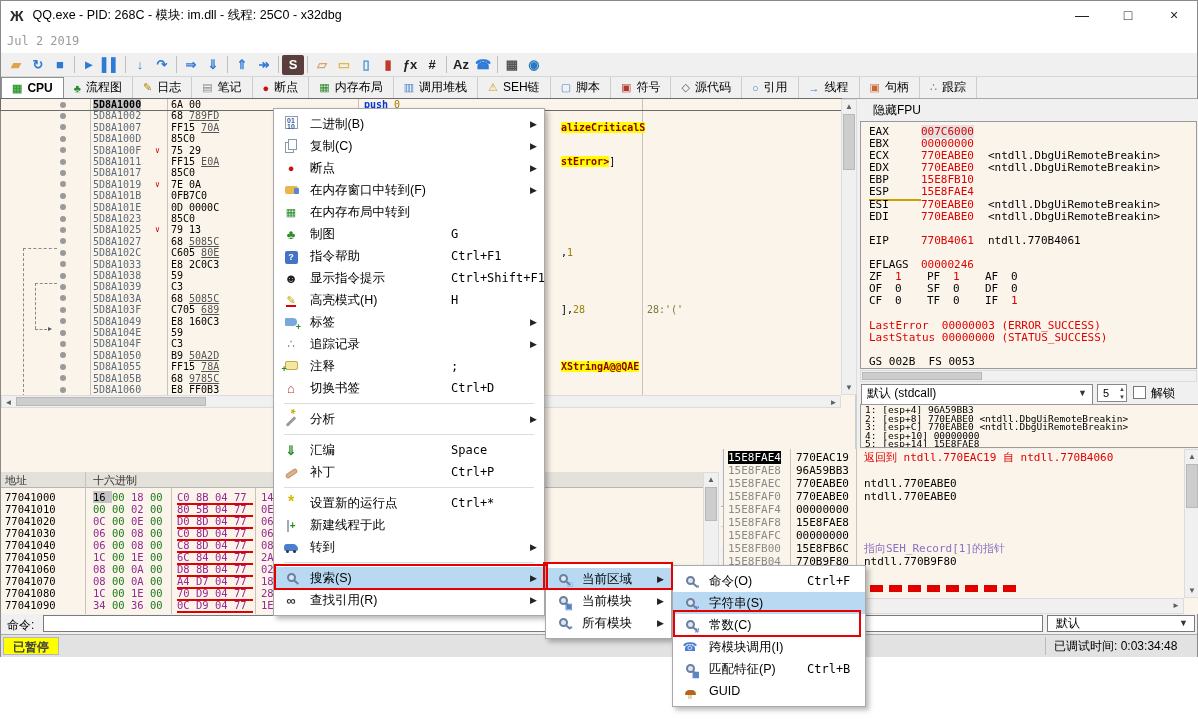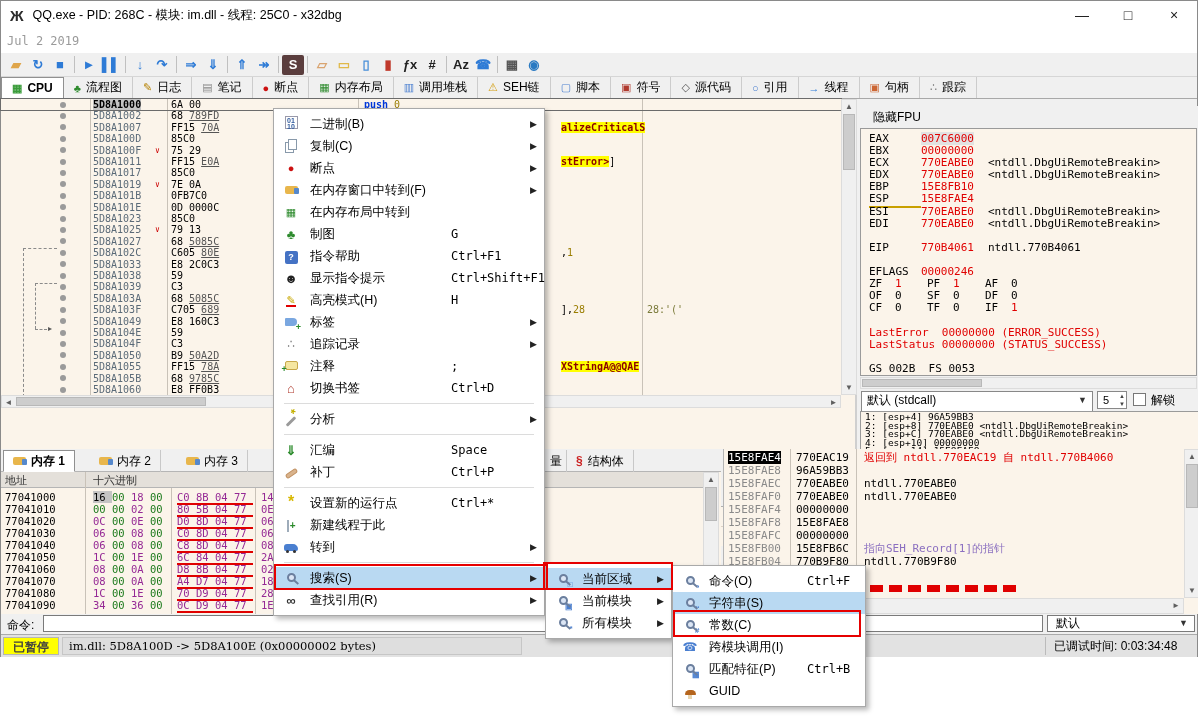--- a/index.html
+++ b/index.html
@@ -46,21 +46,21 @@
   .jhead{position:absolute;color:#555;font-size:8px;line-height:8px;}
   
   .sb{position:absolute;background:#f0f0f0;border:1px solid #dcdcdc;}
   .sbth{position:absolute;background:#cdcdcd;border:1px solid #b8b8b8;}
   .sbbtn{position:absolute;color:#5f5f5f;font-size:8px;text-align:center;line-height:13px;background:#f0f0f0;}
   
   #dinfo{position:absolute;left:0;top:407px;width:854px;height:40px;background:#fbf4ea;border-top:1px solid #b0b0b0;}
   #dinfo .upper{position:absolute;left:2px;right:2px;top:2px;height:18px;border-bottom:1px solid #ddd2c6;}
   #dinfo .iline{position:absolute;left:6px;top:24px;font-family:"DejaVu Sans Mono",monospace;font-size:11px;color:#000;font-weight:bold;}
   
-  #regs{position:absolute;left:858px;top:105px;width:340px;height:350px;background:#f0f0f0;}
+  #regs{position:absolute;left:858px;top:98px;width:340px;height:350px;background:#f0f0f0;}
   #fpu{position:absolute;left:0;top:0;right:0;height:22px;font-size:12px;color:#000;line-height:22px;padding-left:14px;}
   #reglist{position:absolute;left:1px;top:22px;width:337px;height:248px;background:#fbf4ea;border:1px solid #9a9a9a;overflow:hidden;padding-top:4px;}
   .rl{height:12.1px;line-height:12.1px;font-family:"DejaVu Sans Mono",monospace;font-size:11px;white-space:pre;padding-left:8px;}
   .rlab{display:inline-block;width:52px;color:#000;}
   .rval{color:#e00000;}
   .rval.selbg{background:#e2e2e2;}
   .rsym{margin-left:14px;color:#000;}
   .un{border-bottom:2px solid #c8a000;}
   .fl{display:inline-block;width:26px;color:#000;}
   .fv{display:inline-block;width:32px;color:#000;}
@@ -332,21 +332,21 @@
         <div class="rl"><span class="rlab">ESI</span><span class="rval">770EABE0</span><span class="rsym">&lt;ntdll.DbgUiRemoteBreakin&gt;</span></div>
         <div class="rl"><span class="rlab">EDI</span><span class="rval">770EABE0</span><span class="rsym">&lt;ntdll.DbgUiRemoteBreakin&gt;</span></div>
         <div class="rl"></div>
         <div class="rl"><span class="rlab">EIP</span><span class="rval">770B4061</span><span class="rsym">ntdll.770B4061</span></div>
         <div class="rl"></div>
         <div class="rl"><span class="rlab">EFLAGS</span><span class="rval">00000246</span></div>
         <div class="rl"><span class="fl">ZF</span><span class="fv red">1</span><span class="fl">PF</span><span class="fv red">1</span><span class="fl">AF</span><span class="fv">0</span></div>
         <div class="rl"><span class="fl">OF</span><span class="fv">0</span><span class="fl">SF</span><span class="fv">0</span><span class="fl">DF</span><span class="fv">0</span></div>
         <div class="rl"><span class="fl">CF</span><span class="fv">0</span><span class="fl">TF</span><span class="fv">0</span><span class="fl">IF</span><span class="fv red">1</span></div>
         <div class="rl"></div>
-        <div class="rl red">LastError  00000000 (ERROR_SUCCESS)</div>
+        <div class="rl red">LastError  00000003 (ERROR_SUCCESS)</div>
         <div class="rl red">LastStatus 00000000 (STATUS_SUCCESS)</div>
         <div class="rl"></div>
         <div class="rl blk">GS 002B  FS 0053</div>
       </div>
     <div class="sb" style="left:1px;top:271px;width:337px;height:12px">
       <div class="sbth" style="left:1px;top:1px;width:120px;height:8px"></div>
     </div>
     <div id="convrow">
       <div id="convdd"><span>默认 (stdcall)</span><span class="dar">▼</span></div>
       <div id="spin"><span>5</span><span class="ud">▲<br>▼</span></div>
@@ -356,44 +356,20 @@
     <div id="args">
         <div class="argrow">1: [esp+4] 96A59BB3</div>
         <div class="argrow">2: [esp+8] 770EABE0 &lt;ntdll.DbgUiRemoteBreakin&gt;</div>
         <div class="argrow">3: [esp+C] 770EABE0 &lt;ntdll.DbgUiRemoteBreakin&gt;</div>
         <div class="argrow">4: [esp+10] 00000000</div>
         <div class="argrow">5: [esp+14] 15E8FAE8</div>
       </div>
   </div>
 
   <div id="mem">
-    <div id="memtabs">
-        <div class="mtab active" style="left:2px">
-          <span class="truck"></span>
-          <span>内存 1</span>
-        </div>
-        <div class="mtab" style="left:89px">
-          <span class="truck"></span>
-          <span>内存 2</span>
-        </div>
-        <div class="mtab" style="left:176px">
-          <span class="truck"></span>
-          <span>内存 3</span>
-        </div>
-        <div class="mtab" style="left:263px;width:30px">
-          <span class="truck"></span>
-        </div>
-        <div class="mtab" style="left:545px;padding:0 4px">
-          <span>量</span>
-        </div>
-        <div class="mtab" style="left:566px">
-          <span style="color:#cc2222;font-weight:bold">§</span>
-          <span>结构体</span>
-        </div>
-      </div>
     <div id="memhdr">
       <span style="left:4px">地址</span>
       <span style="left:92px">十六进制</span>
     </div>
     <div class="vline" style="left:84px;top:23px;height:142px"></div>
     <div class="vline" style="left:170px;top:39px;height:126px"></div>
     <div class="vline" style="left:254px;top:39px;height:126px"></div>
     <div id="mem-rows">
         <div class="mrow" style="top:42px;left:0;width:700px"><span class="maddr">77041000</span><span class="mg" style="left:92px"><span class="mb p selb">16</span><span class="mb g">00</span><span class="mb p">18</span><span class="mb g">00</span></span><span class="mg ptrgrp" style="left:176px"><span class="mb p">C0</span><span class="mb p">8B</span><span class="mb p">04</span><span class="mb p">77</span></span><span class="mg" style="left:260px"><span class="mb p">14</span><span class="mb g">00</span></span></div>
         <div class="mrow" style="top:54px;left:0;width:700px"><span class="maddr">77041010</span><span class="mg" style="left:92px"><span class="mb g">00</span><span class="mb g">00</span><span class="mb p">02</span><span class="mb g">00</span></span><span class="mg ptrgrp" style="left:176px"><span class="mb p">80</span><span class="mb p">5B</span><span class="mb p">04</span><span class="mb p">77</span></span><span class="mg" style="left:260px"><span class="mb p">0E</span><span class="mb g">00</span></span></div>
@@ -440,21 +416,20 @@
   </div>
 
   <div id="cmdbar">
     <span id="cmdl">命令:</span>
     <div id="cmdin"></div>
     <div id="cmddd"><span>默认</span><span class="dar">▼</span></div>
   </div>
 
   <div id="statusbar">
     <div id="paused">已暂停</div>
-    <div id="stmsg">im.dll: 5D8A100D -&gt; 5D8A100E (0x00000002 bytes)</div>
     <div id="sttime"><span>已调试时间:</span> <span>0:03:34:48</span></div>
   </div>
 </div>
 
 <div class="menu" id="ctxmenu" style="left:273px;top:108px;width:272px">
     <div class="mitem">
       <span class="ic"><span class="ib01">01<br>10</span></span>
       <span class="lbl">二进制(B)</span>
       <span class="arr">▶</span>
     </div>

